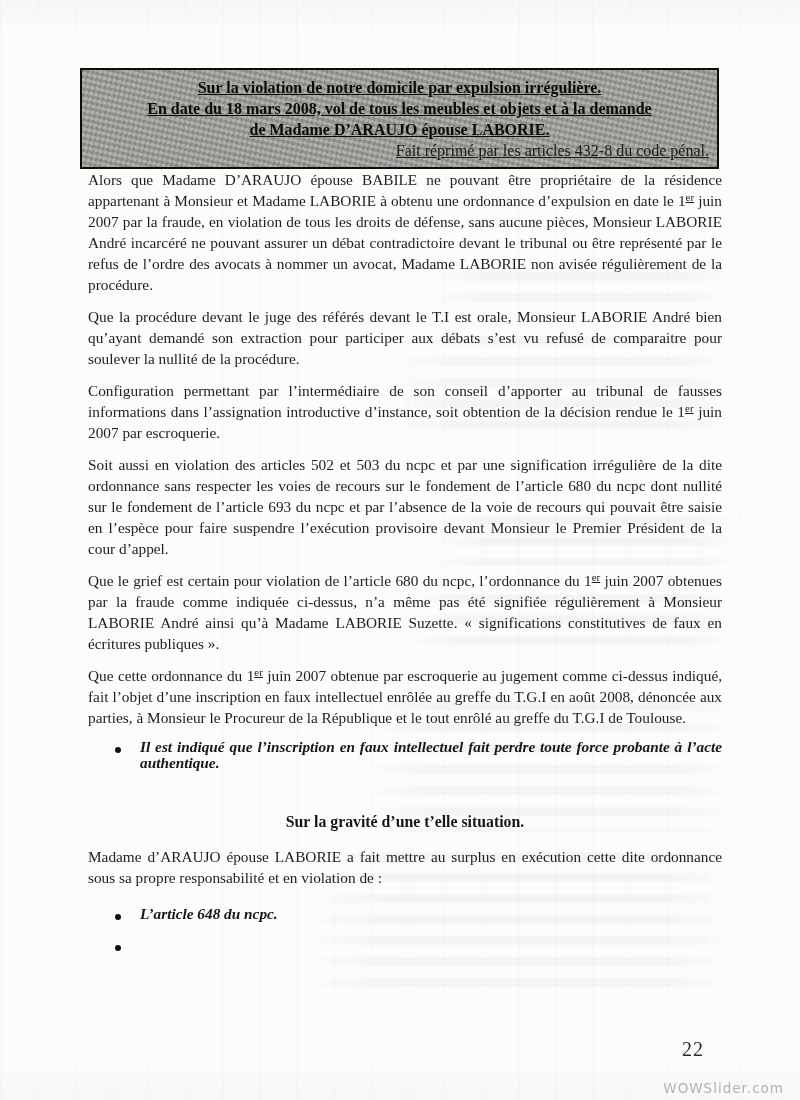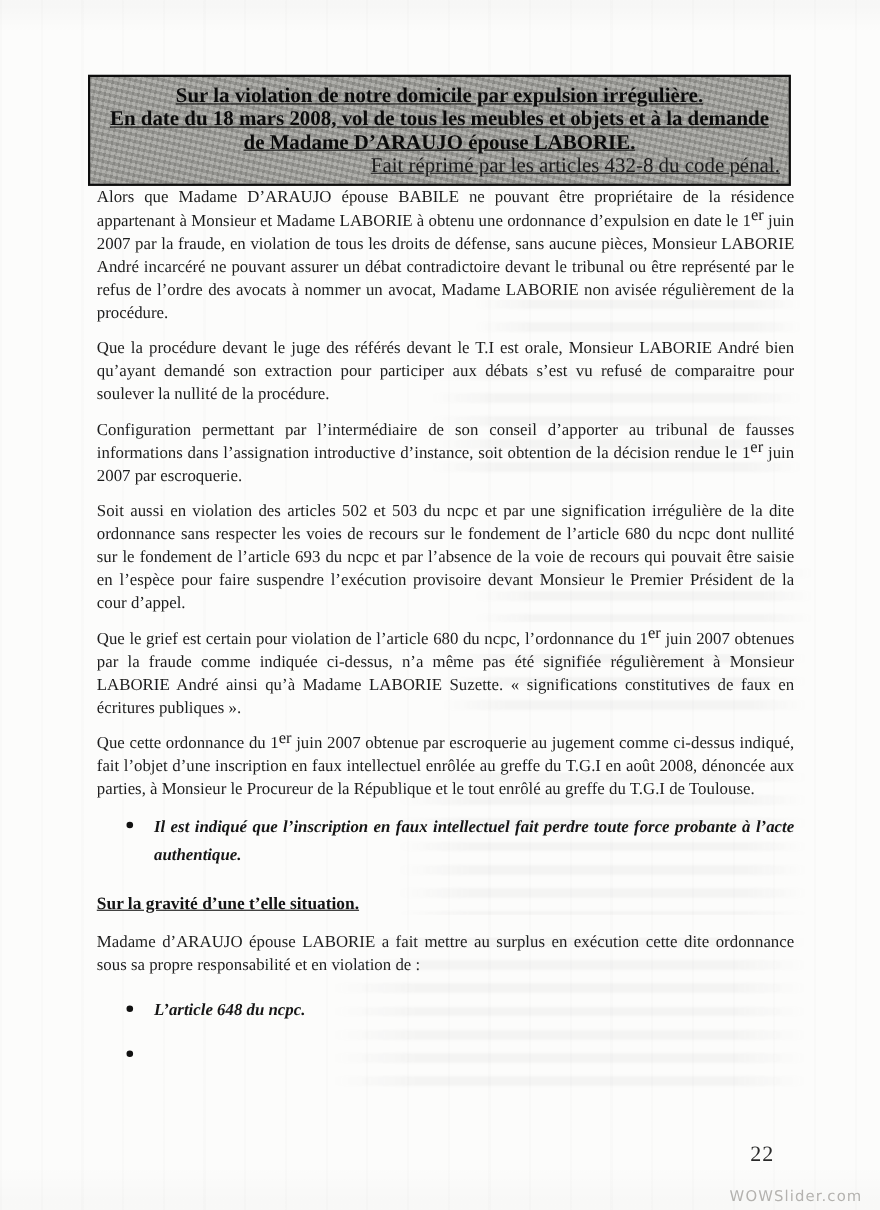--- a/index.html
+++ b/index.html
@@ -20,45 +20,45 @@
 
   
   .header-box{
     box-sizing:border-box;margin-left:-8px;width:639px;
     border:2px solid #0d0d0d;background:#a2a29d;
     background-image:
       repeating-linear-gradient(13deg, rgba(255,255,255,0.10) 0 3px, rgba(0,0,0,0.10) 3px 6px),
       repeating-linear-gradient(101deg, rgba(0,0,0,0.08) 0 2px, rgba(255,255,255,0.06) 2px 5px);
     padding:7px 8px 6px;text-align:center;color:#0a0a0a;
   }
-  .hb-line{font-size:19px;line-height:21px;text-decoration:underline;}
+  .hb-line{font-size:16px;line-height:21px;text-decoration:underline;}
   .hb-bold{font-weight:bold;}
   .hb-regular{font-weight:normal;color:#1b1b1b;text-align:right;}
 
   p.para{
     margin:0 0 11px;text-align:justify;
     font-size:15.3px;line-height:21px;color:#1d1d1d;
   }
   .first-para{margin-top:12px;}
-  .sup{font-size:15px;vertical-align:5px;line-height:0;}
+  .sup{font-size:11px;vertical-align:5px;line-height:0;text-decoration:underline;}
 
   ul.bullets{list-style:none;margin:3px 0 0;padding:0;}
   ul.bullets li{
     position:relative;margin:0 0 15px;padding-left:52px;
-    font-weight:bold;font-style:italic;font-size:15.3px;line-height:26px;
+    font-weight:bold;font-style:italic;font-size:15.3px;line-height:16px;
     text-align:justify;color:#161616;
   }
   ul.bullets li .dot{
     position:absolute;left:27px;top:8px;width:6px;height:6px;border-radius:50%;
     background:#111;font-style:normal;
   }
 
   h2.subheading{
-    margin:20px 0 13px;font-size:15.8px;font-weight:bold;
-    text-decoration:underline;color:#151515;line-height:22px;
+    margin:40px 0 13px;font-size:15.8px;font-weight:bold;
+    color:#151515;line-height:22px;text-align:center;
   }
   .gap-before-bullets{height:4px;}
 
   .page-number{
     position:absolute;left:682px;top:1038px;
     font-size:20px;color:#2a2a2a;letter-spacing:1px;
   }
   .watermark{
     position:absolute;right:16px;top:1080px;
     font-family:"DejaVu Sans", sans-serif;font-size:13.5px;

